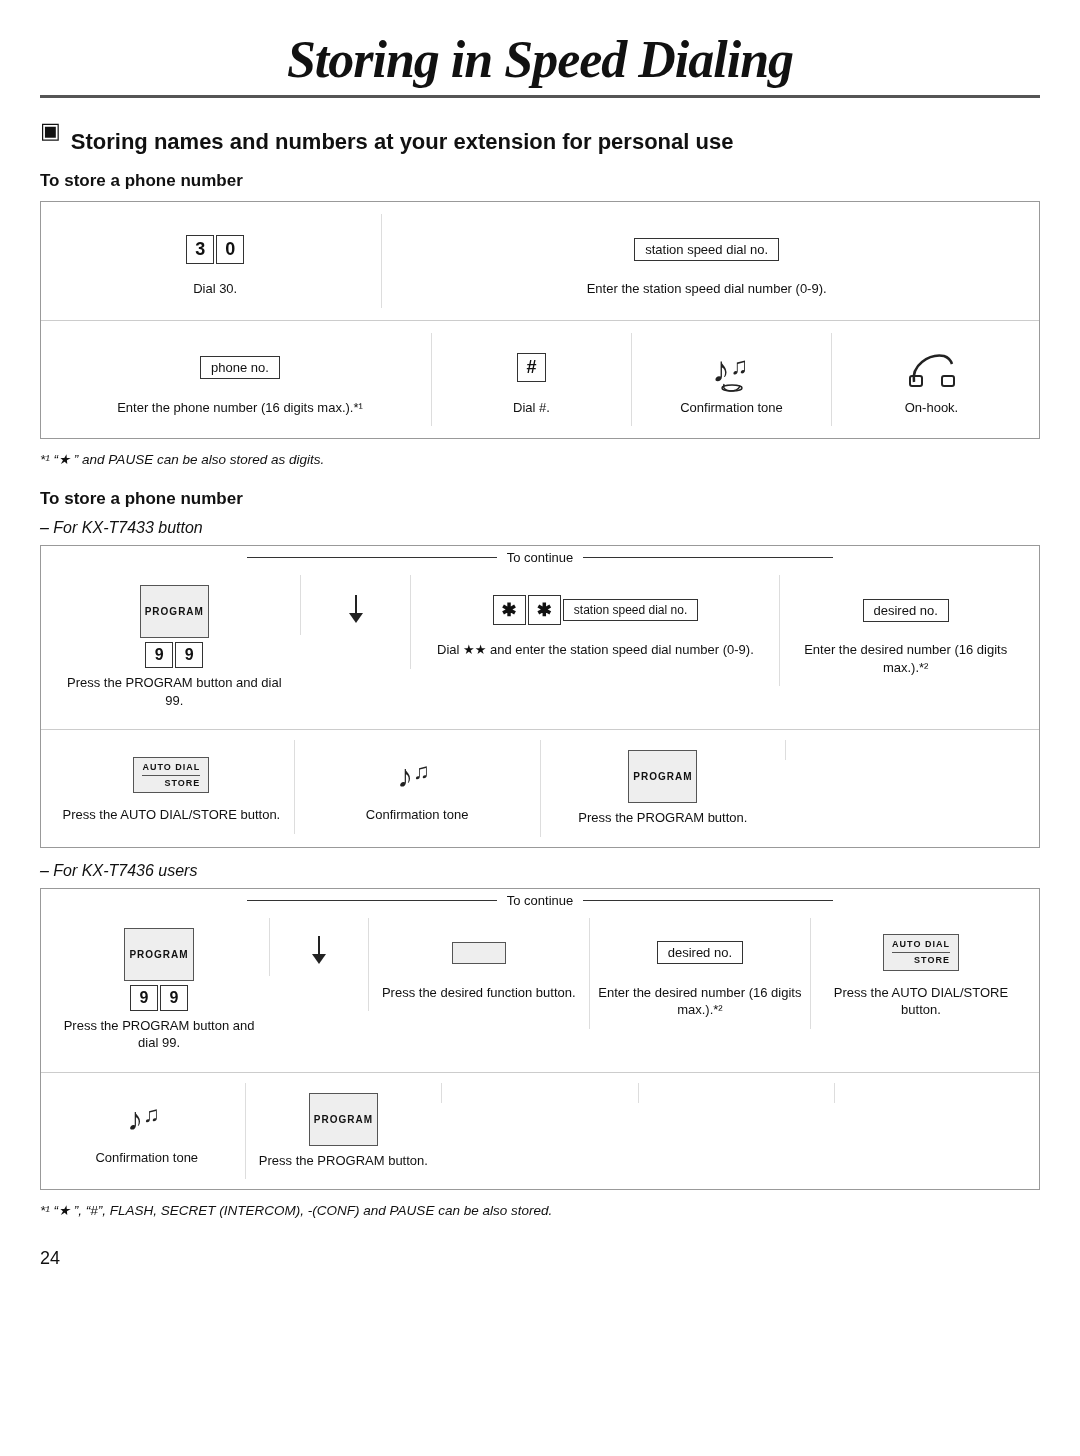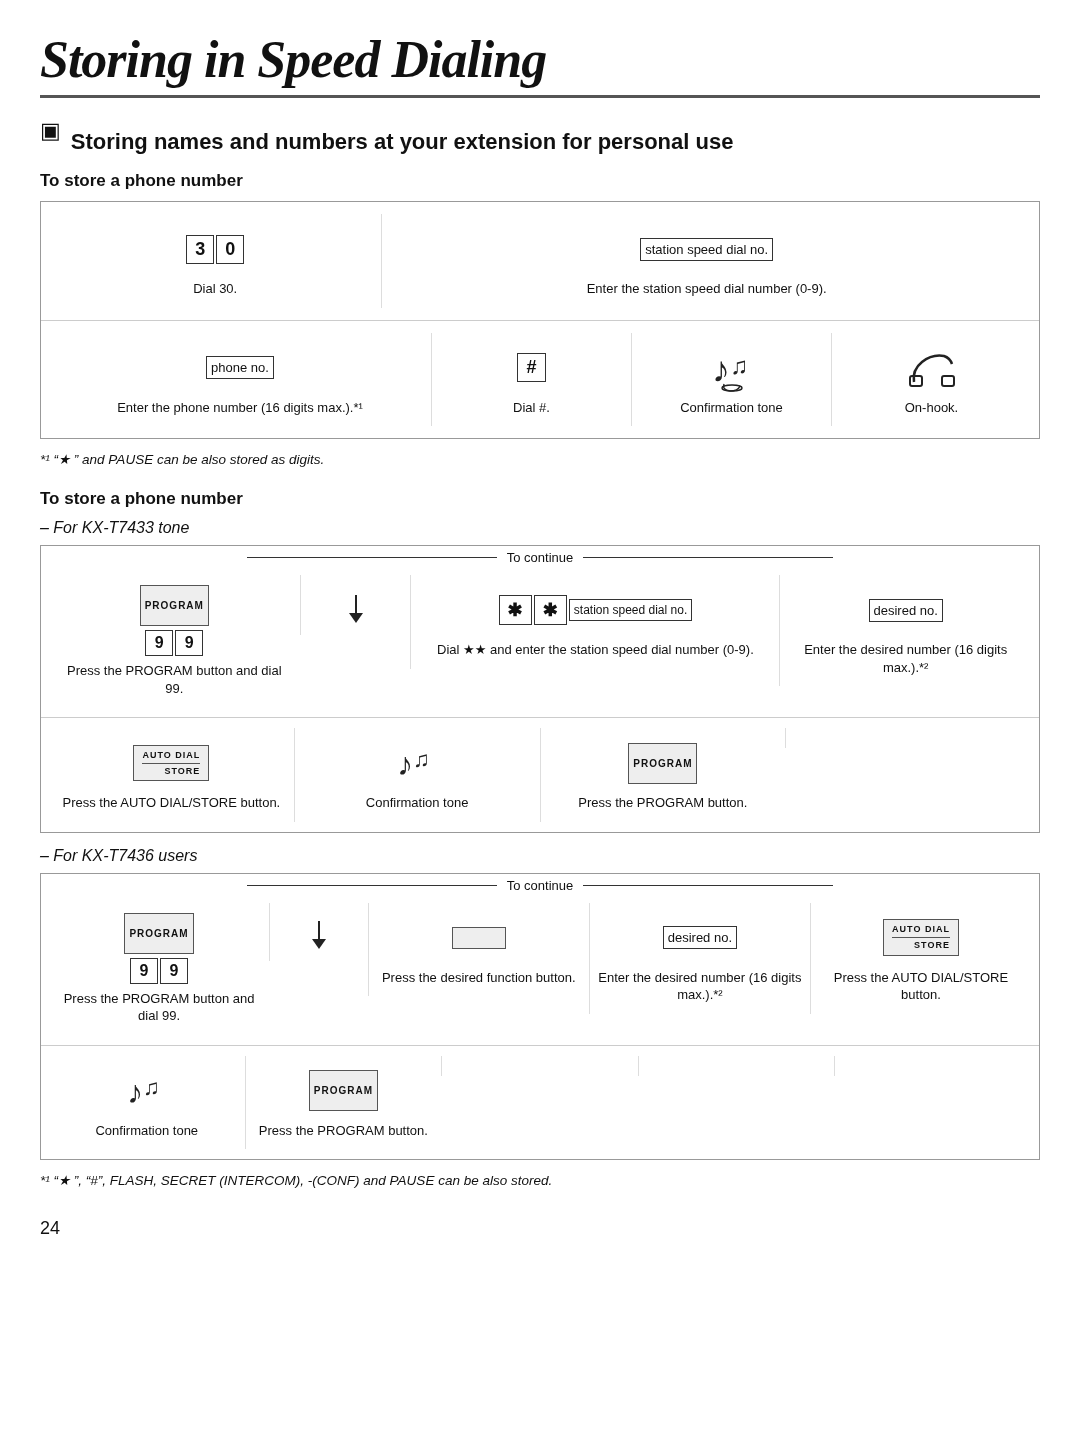--- a/index.html
+++ b/index.html
@@ -11,20 +11,21 @@
       padding: 30px 40px 40px 40px;
       max-width: 1080px;
     }
     .page-title {
       font-size: 52px;
       font-style: italic;
       font-weight: bold;
       font-family: Georgia, serif;
       margin-bottom: 6px;
       letter-spacing: -1px;
+      text-align: center;
     }
     .title-underline {
       border: none;
       border-top: 3px solid #555;
       margin-bottom: 18px;
     }
     .section-header {
       display: flex;
       align-items: flex-start;
       gap: 10px;
@@ -40,21 +41,21 @@
       margin-top: 13px;
     }
     .subsection-heading {
       font-size: 17px;
       font-weight: bold;
       margin-bottom: 10px;
     }
     
     .box-label {
       border: 1.5px solid #333;
-      padding: 3px 4px;
+      padding: 3px 10px;
       font-size: 13px;
       display: inline-block;
       white-space: nowrap;
     }
     .dial-box {
       border: 1.5px solid #333;
       padding: 3px 8px;
       font-size: 18px;
       font-weight: bold;
       display: inline-block;
@@ -68,21 +69,21 @@
     }
     
     .italic-subtitle {
       font-style: italic;
       font-size: 16px;
       margin-bottom: 8px;
     }
     
     .program-btn {
       border: 1.5px solid #555;
-      padding: 14px 4px;
+      padding: 20px 4px;
       font-size: 10px;
       font-weight: bold;
       letter-spacing: 1px;
       display: inline-block;
       background: #eee;
     }
     .auto-dial-btn {
       border: 1.5px solid #555;
       padding: 2px 4px;
       font-size: 9px;
@@ -210,21 +211,21 @@
         </svg>
       </div>
       <div class="col-label">On-hook.</div>
     </div>
   </div>
 </div>
 
 <div class="footnote">*¹ “★ ” and PAUSE can be also stored as digits.</div>
 
 <div class="subsection-heading">To store a phone number</div>
-<div class="italic-subtitle">– For KX-T7433 tone</div>
+<div class="italic-subtitle">– For KX-T7433 button</div>
 
 <div class="instr-table-wrap">
 
   <div style="display:flex; align-items:center; padding:4px 10px 0 10px;">
     <div style="flex:1;"></div>
     <div style="display:flex; align-items:center; flex:3;">
       <div style="flex:1; height:1px; background:#333;"></div>
       <span style="padding:0 10px; font-size:13px;">To continue</span>
       <div style="flex:1; height:1px; background:#333;"></div>
     </div>

